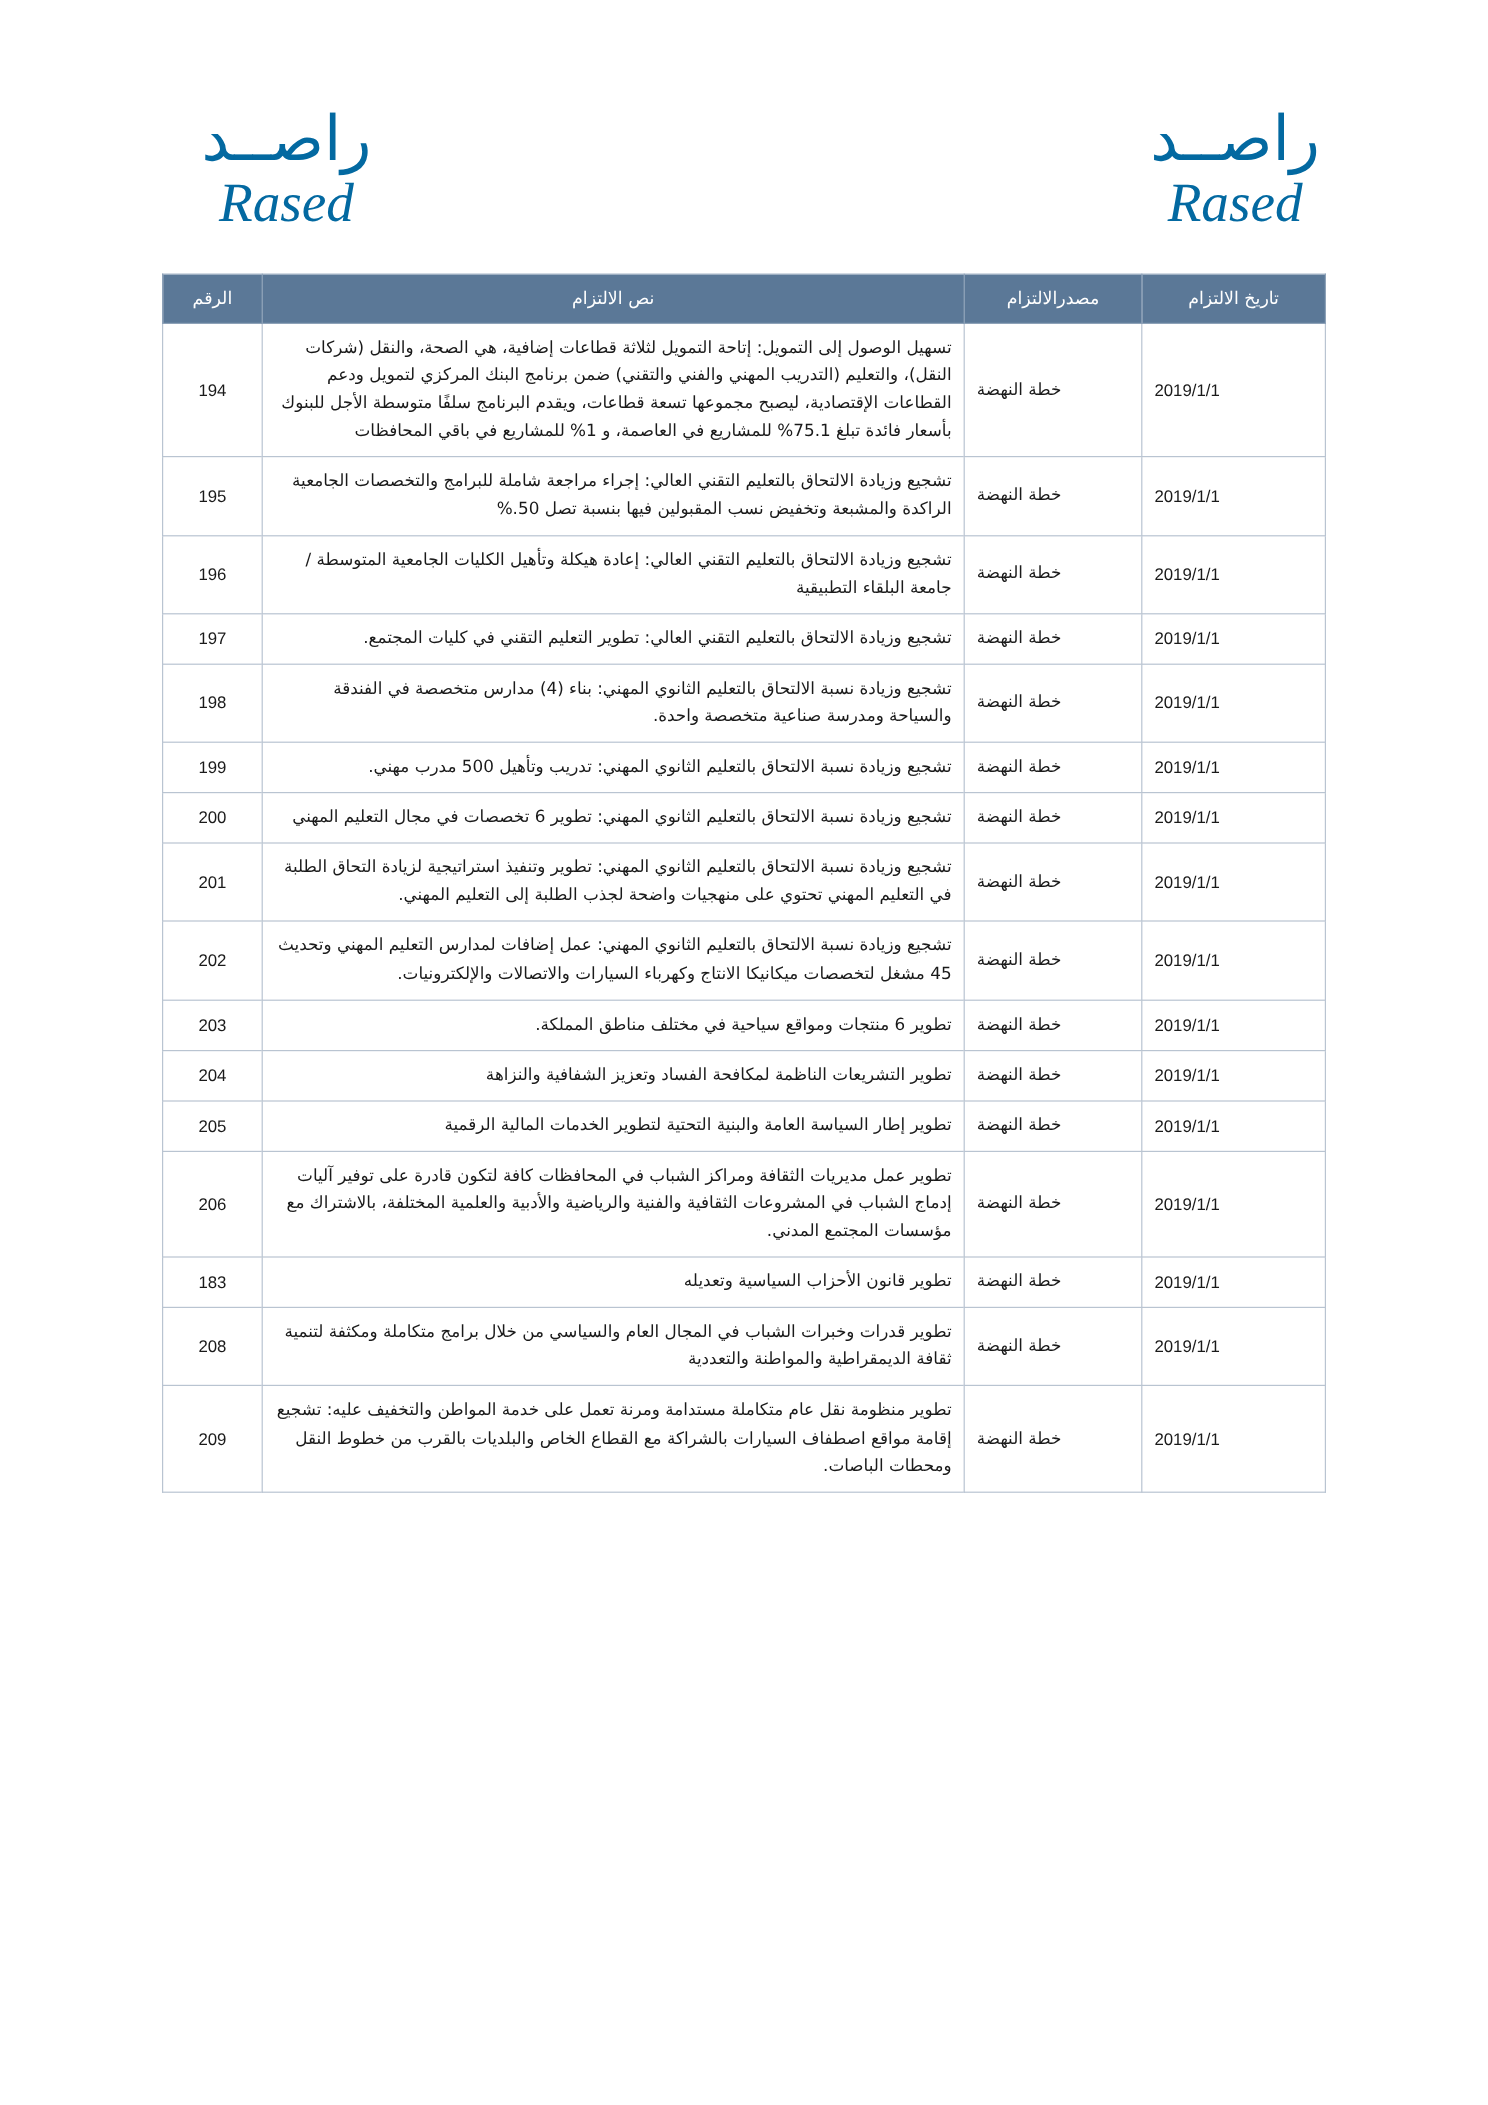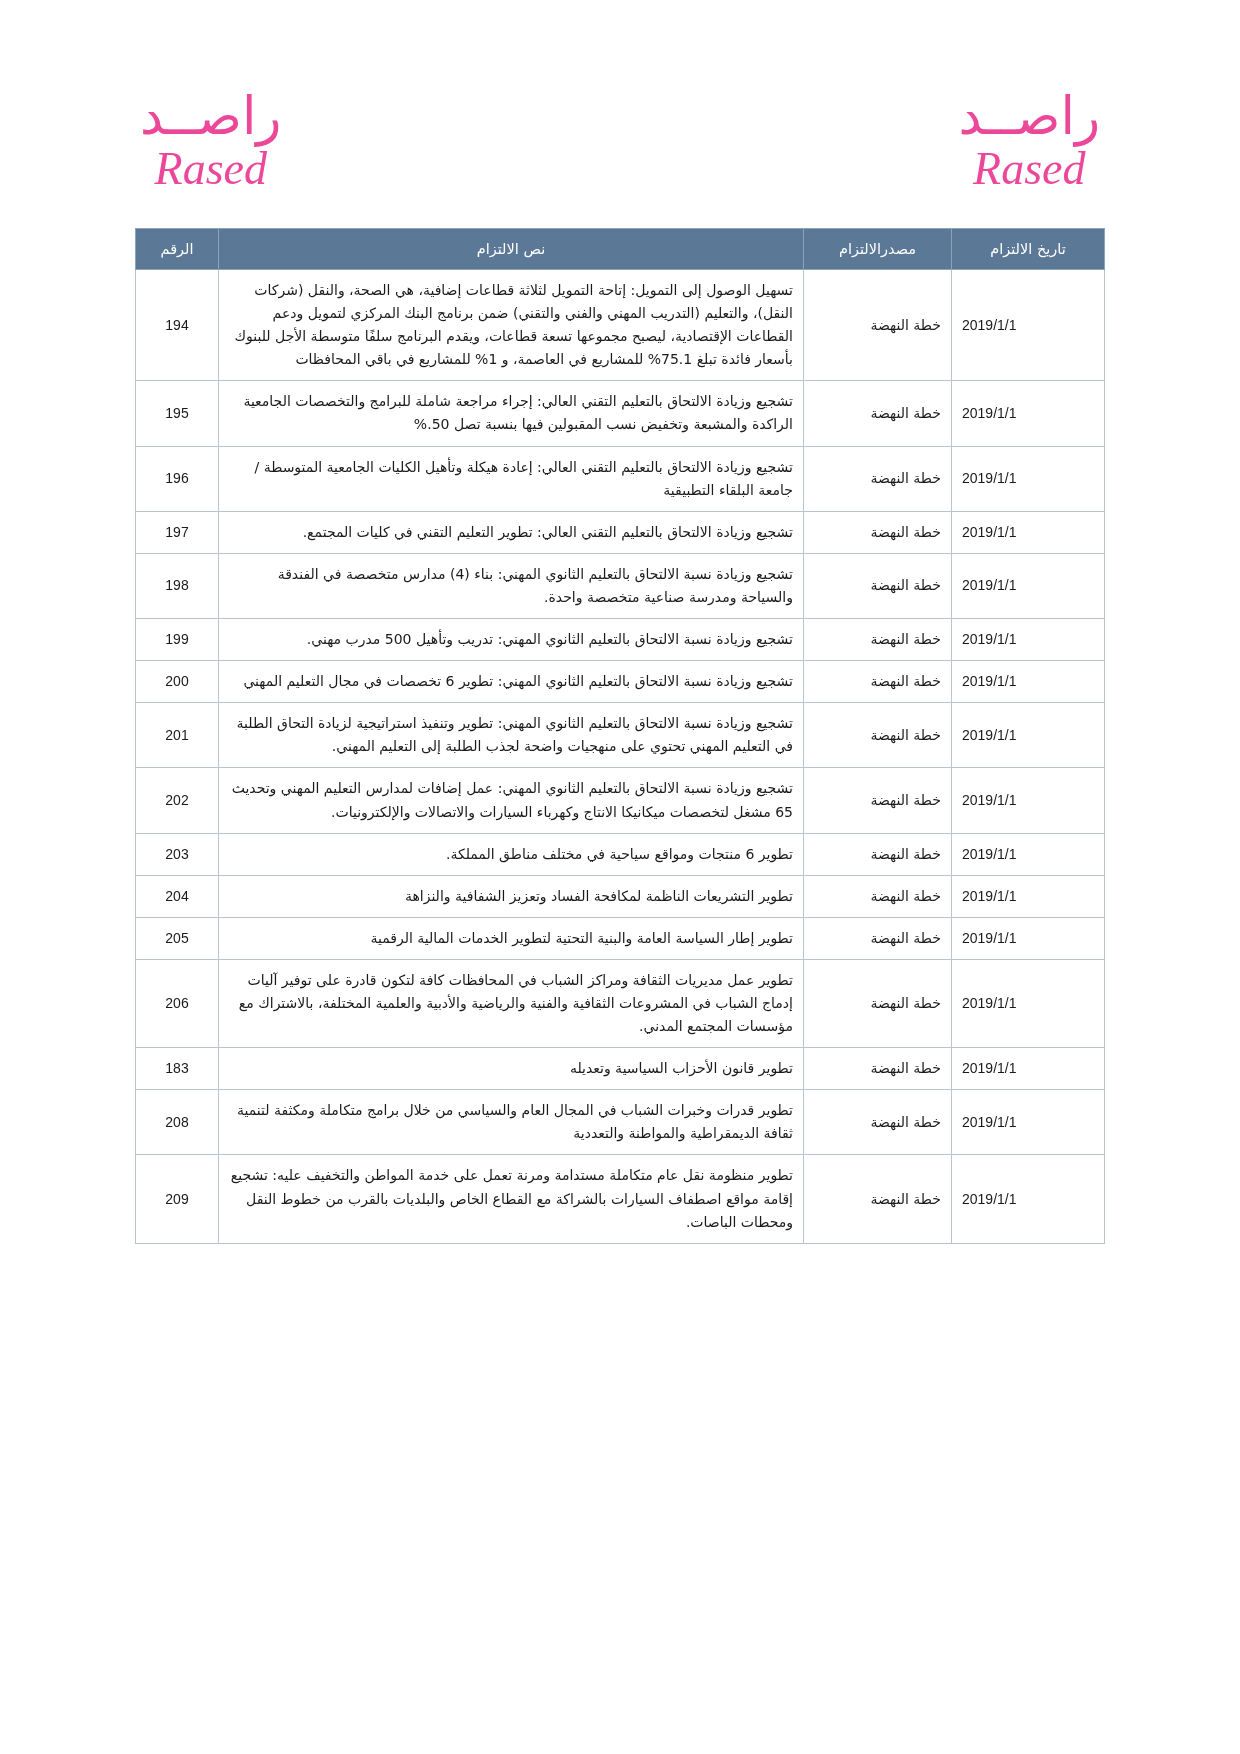--- a/index.html
+++ b/index.html
@@ -55,22 +55,23 @@
   }
   .header {
     display: flex;
     justify-content: space-between;
     align-items: flex-start;
     padding: 90px 140px 0 140px;
     box-sizing: border-box;
   }
   .logo {
     text-align: center;
-    color: #ec4899;
+    color: #0369a1;
     line-height: 1;
+    margin-left: 28px;
   }
   .logo .ar {
     font-size: 52px;
     letter-spacing: 2px;
     font-family: "DejaVu Sans", sans-serif;
     font-weight: 400;
     display: block;
   }
   .logo .en {
     font-size: 46px;
@@ -101,21 +102,21 @@
   }
   table.commitments td {
     border: 1px solid #b9c4d1;
     font-size: 14px;
     padding: 9px 10px;
     vertical-align: middle;
     color: #1a1a1a;
     line-height: 1.65;
   }
   td.c-date   { width: 140px; text-align: left; font-family: "Liberation Sans", sans-serif; font-size: 14px; }
-  td.c-source { width: 135px; text-align: right; }
+  td.c-source { width: 135px; text-align: left; }
   td.c-text   { text-align: right; }
   td.c-num    { width: 70px; text-align: center; font-family: "Liberation Sans", sans-serif; font-size: 15px; }
   th.h-date   { width: 140px; }
   th.h-source { width: 135px; }
   th.h-num    { width: 70px; }
   td.small    { font-size: 12.6px; line-height: 1.6; }
 </style>
 </head>
 <body>
 
@@ -192,21 +193,21 @@
           </tr>
           <tr>
             <td class="c-date">2019/1/1</td>
             <td class="c-source">خطة النهضة</td>
             <td class="c-text">تشجيع وزيادة نسبة الالتحاق بالتعليم الثانوي المهني: تطوير وتنفيذ استراتيجية لزيادة التحاق الطلبة في التعليم المهني تحتوي على منهجيات واضحة لجذب الطلبة إلى التعليم المهني.</td>
             <td class="c-num">201</td>
           </tr>
           <tr>
             <td class="c-date">2019/1/1</td>
             <td class="c-source">خطة النهضة</td>
-            <td class="c-text small">تشجيع وزيادة نسبة الالتحاق بالتعليم الثانوي المهني: عمل إضافات لمدارس التعليم المهني وتحديث 65 مشغل لتخصصات ميكانيكا الانتاج وكهرباء السيارات والاتصالات والإلكترونيات.</td>
+            <td class="c-text small">تشجيع وزيادة نسبة الالتحاق بالتعليم الثانوي المهني: عمل إضافات لمدارس التعليم المهني وتحديث 45 مشغل لتخصصات ميكانيكا الانتاج وكهرباء السيارات والاتصالات والإلكترونيات.</td>
             <td class="c-num">202</td>
           </tr>
           <tr>
             <td class="c-date">2019/1/1</td>
             <td class="c-source">خطة النهضة</td>
             <td class="c-text">تطوير 6 منتجات ومواقع سياحية في مختلف مناطق المملكة.</td>
             <td class="c-num">203</td>
           </tr>
           <tr>
             <td class="c-date">2019/1/1</td>

